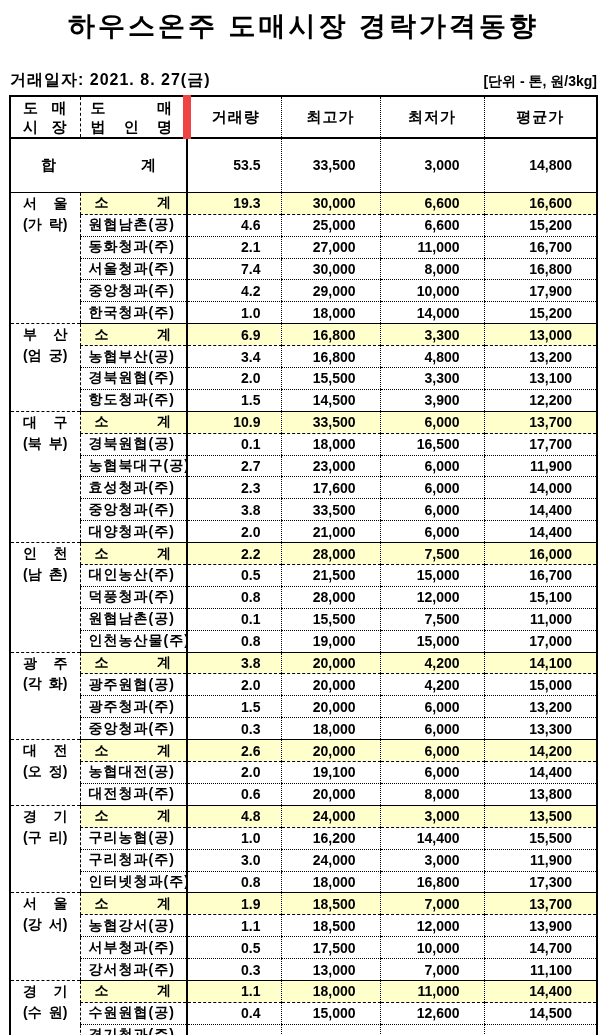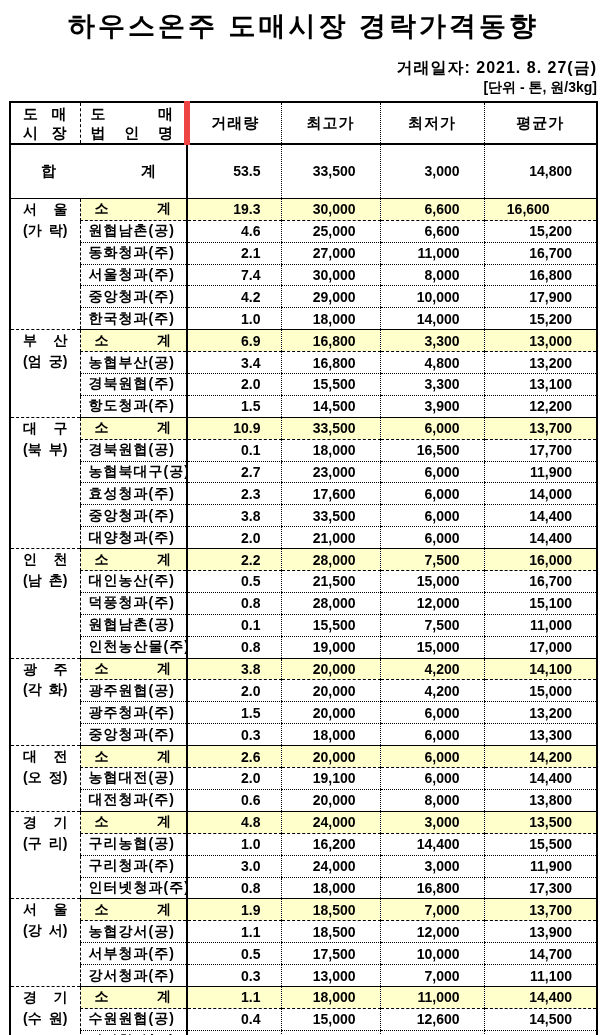--- a/index.html
+++ b/index.html
@@ -6,43 +6,43 @@
   body{
     width:607px;height:1035px;overflow:hidden;position:relative;
     font-family:"Liberation Sans","DejaVu Sans",sans-serif;
     color:#000;-webkit-font-smoothing:none;
   }
   .page-title{
     margin-top:8px;text-align:center;font-size:27px;font-weight:bold;
     letter-spacing:3px;
   }
   .meta-row{
-    width:587px;margin:14px auto 4px auto;display:flex;
-    justify-content:space-between;align-items:flex-end;flex-direction:column;
+    width:587px;margin:26px auto 4px auto;display:flex;
+    justify-content:space-between;align-items:flex-end;
   }
   .date-label{font-size:16px;font-weight:bold;letter-spacing:1px;}
   .unit-label{font-size:14px;font-weight:bold;}
   table.price-table{
     width:587px;margin:0 auto;border-collapse:collapse;table-layout:fixed;
     border:2px solid #000;
   }
   col.c-region{width:70px;}
   col.c-corp{width:107px;}
   col.c-vol{width:94px;}
   col.c-high{width:99px;}
   col.c-low{width:104px;}
   col.c-avg{width:113px;}
   th{
     height:40px;font-size:15px;font-weight:bold;text-align:center;
     border-bottom:2px solid #000;padding:0;letter-spacing:1px;
   }
   th .hline{line-height:19px;}
   th.h-market{padding:0 12px;}
   th.h-corp{border-left:1px dashed #000;padding:0 10px;}
-  th.h-vol{border-left:6px solid #ef4444;}
+  th.h-vol{border-left:8px solid #ef4444;}
   th.h-high,th.h-low,th.h-avg{border-left:1px dotted #000;}
   td{
     height:20.9px;padding:0;font-size:14px;font-weight:bold;
     border-bottom:1px dotted #000;white-space:nowrap;overflow:hidden;
   }
   .spread{text-align:justify;text-align-last:justify;}
   td.total-label{padding:16px 30px;font-size:15px;}
   td.corp{border-left:1px dashed #000;padding-left:8px;letter-spacing:1px;}
   td.corp.subname{padding:0 14px;}
   td.num{text-align:right;}
@@ -106,21 +106,21 @@
     </tr>
   <tr class="sub">
         <td class="region" rowspan="6">
           <div class="rline spread">서 울</div>
           <div class="rline spread">(가 락)</div>
         </td>
         <td class="corp spread subname">소 계</td>
         <td class="num volume" style="background: rgb(255, 255, 204);">19.3</td>
         <td class="num high" style="background: rgb(255, 255, 204);">30,000</td>
         <td class="num low" style="background: rgb(255, 255, 204);">6,600</td>
-        <td class="num avg" style="background: rgb(255, 255, 204); text-align: center;">16,600</td>
+        <td class="num avg" style="background: rgb(255, 255, 204);">16,600</td>
       </tr>
       <tr>
         <td class="corp">원협남촌(공)</td>
         <td class="num volume">4.6</td>
         <td class="num high">25,000</td>
         <td class="num low">6,600</td>
         <td class="num avg">15,200</td>
       </tr>
       <tr>
         <td class="corp">동화청과(주)</td>

